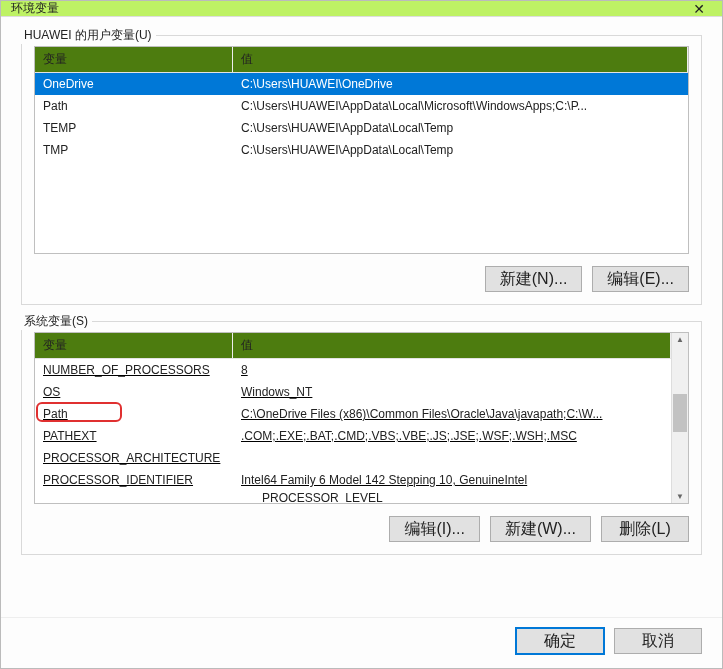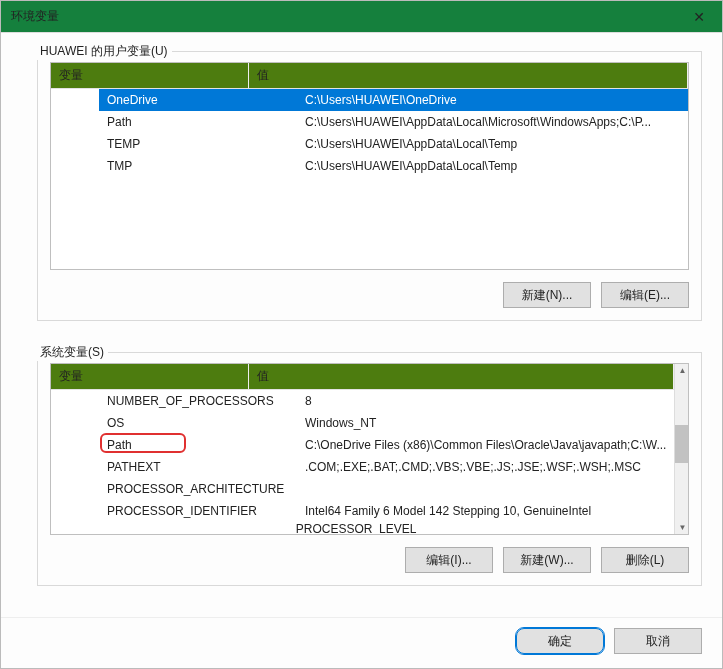--- a/index.html
+++ b/index.html
@@ -14,45 +14,45 @@
   }
   .dialog {
     background: #fff;
     border: 1px solid #bbb;
     width: 723px;
     height: 669px;
     display: flex;
     flex-direction: column;
   }
   .titlebar {
-    height: 32px;
+    height: 16px;
     display: flex;
     align-items: center;
     justify-content: space-between;
     padding: 0 0 0 10px;
     border-bottom: 1px solid #ddd;
-    background: #15803d;
+    background: #bef264;
   }
   .titlebar .title { font-size: 12px; color: #222; }
   .close-btn {
     width: 46px;
     height: 32px;
     display: flex;
     align-items: center;
     justify-content: center;
     font-size: 14px;
     color: #222;
     cursor: pointer;
   }
   .body-area {
     flex: 1;
-    padding: 12px 20px 8px 36px;
+    padding: 12px 20px 8px 20px;
     display: flex;
     flex-direction: column;
-    gap: 25px;
+    gap: 10px;
     background: #fdfdfd;
   }
   .groupbox {
     border: 1px solid #d9d9d9;
     background: #fdfdfd;
     padding: 10px 12px 12px 12px;
     position: relative;
     margin-top: 6px;
   }
   .group-label {
@@ -80,21 +80,21 @@
   }
   .lv-header .col {
     padding: 0 8px;
     font-size: 12px;
     color: #222;
     border-right: 1px solid #eee;
     height: 100%;
     display: flex;
     align-items: center;
   }
-  .lv-body { overflow-y: auto; height: calc(100% - 26px); margin-left: 48px; }
+  .lv-body { overflow-y: auto; height: calc(100% - 26px); }
   .lv-row {
     display: flex;
     height: 22px;
     align-items: center;
     font-size: 12px;
     color: #222;
   }
   .lv-row .col {
     padding: 0 8px;
     white-space: nowrap;
@@ -108,44 +108,44 @@
     display: flex;
     justify-content: flex-end;
     gap: 10px;
     margin-top: 12px;
   }
   button.win-btn {
     min-width: 88px;
     height: 26px;
     background: #e1e1e1;
     border: 1px solid #adadad;
-    font-size: 12px;
+    font-size: 16px;
     color: #222;
     cursor: pointer;
     padding: 0 14px;
     font-family: inherit;
   }
-  button.win-btn.primary { border-color: #0078d7; outline: 1px solid #0078d7; border-radius: 8px; }
+  button.win-btn.primary { border-color: #0078d7; outline: 1px solid #0078d7; }
   .bottom-btns {
     display: flex;
     justify-content: flex-end;
     gap: 10px;
     padding: 10px 20px 14px 0;
     border-top: 1px solid #eee;
     background: #fdfdfd;
   }
   .highlight-box {
     position: absolute;
     border: 2px solid #e03030;
     border-radius: 6px;
     pointer-events: none;
   }
   .sys-listview { height: 172px; display:flex; }
   .sys-listview .lv-inner { flex:1; display:flex; flex-direction:column; }
-  .sys-listview .lv-body { overflow:hidden; }
+  .sys-listview .lv-body { overflow:hidden;text-decoration:underline; }
   .scrollbar-fake {
     width: 17px;
     background: #f0f0f0;
     border-left: 1px solid #ddd;
     display: flex;
     flex-direction: column;
     justify-content: space-between;
     align-items: center;
   }
   .scrollbar-fake .arrow { font-size:8px; color:#666; padding:2px 0; }

